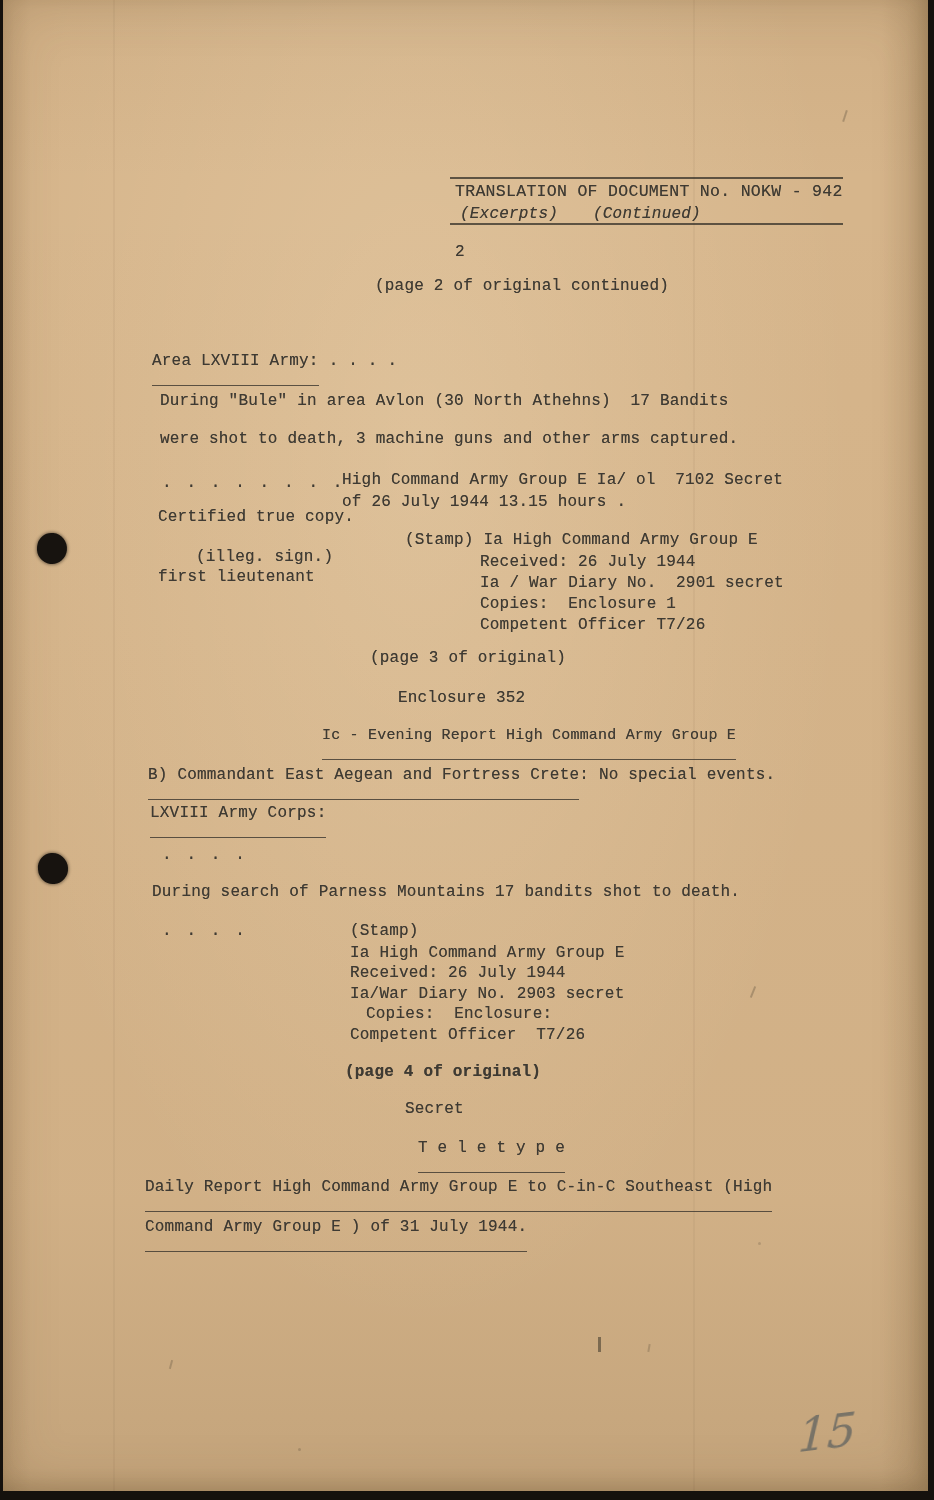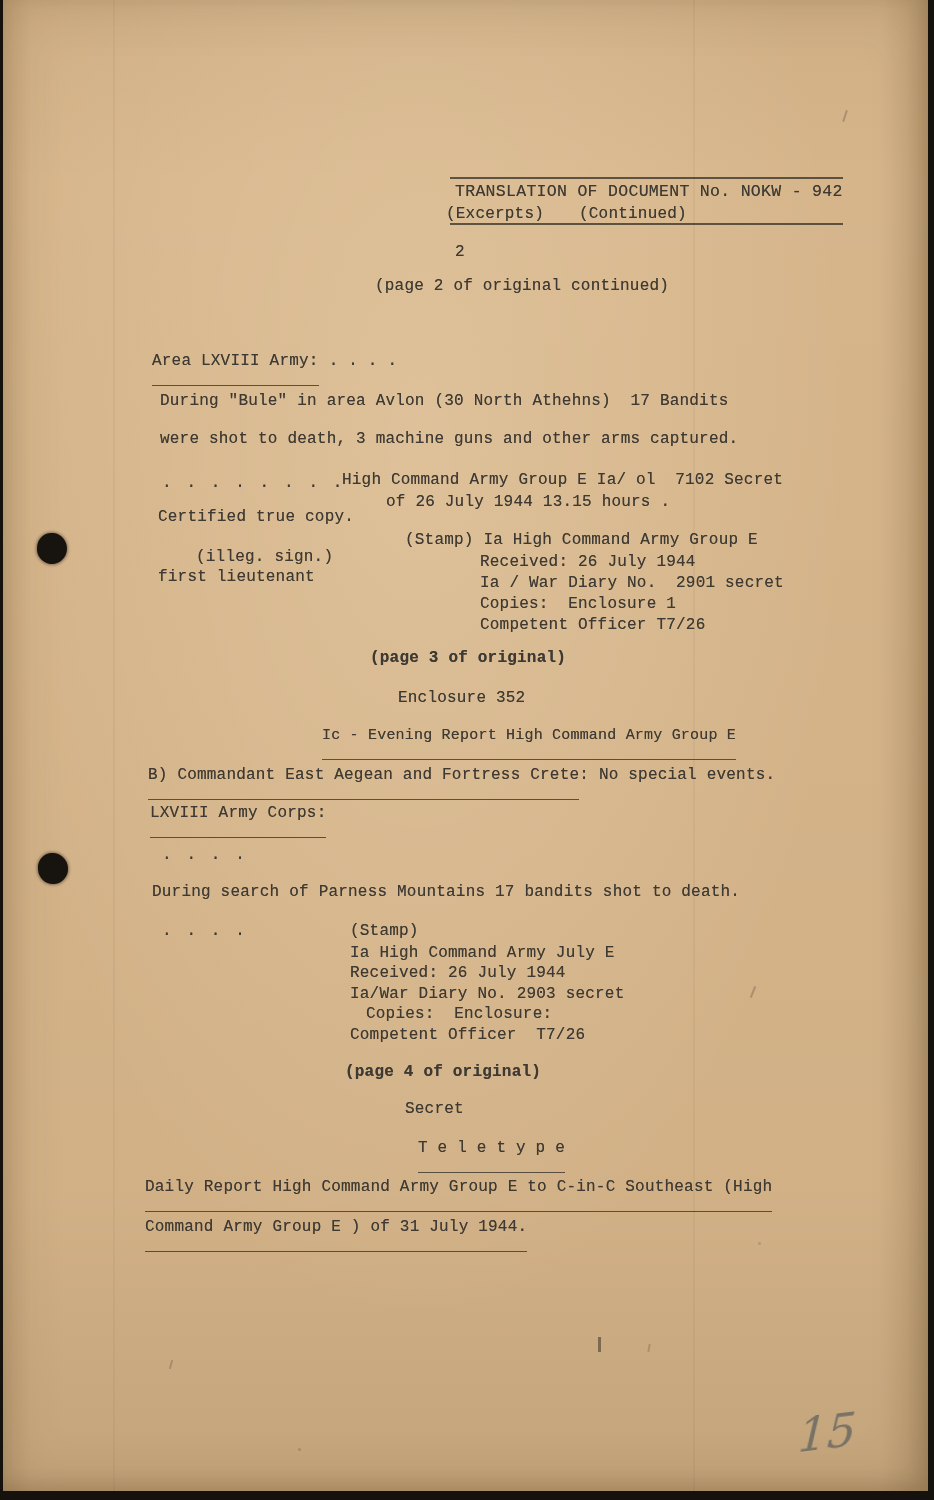--- a/index.html
+++ b/index.html
@@ -49,54 +49,54 @@
 </head>
 <body>
 
 <div class="paper">
   <div class="crease" style="left:110px;"></div>
   <div class="crease" style="left:690px;"></div>
 </div>
 
 <div class="rule" style="left:450px;top:177px;width:393px;"></div>
 <div class="txt hdr" style="left:455px;top:183px;">TRANSLATION OF DOCUMENT No. NOKW - 942</div>
-<div class="txt" style="left:446px;top:205px;"><span>(Excerpts)</span><span style="margin-left:35px;">(Continued)</span></div>
+<div class="txt" style="left:460px;top:205px;font-style:italic;"><span>(Excerpts)</span><span style="margin-left:35px;">(Continued)</span></div>
 <div class="rule" style="left:450px;top:223px;width:393px;height:1.7px;"></div>
 
 <div class="txt" style="left:455px;top:243px;">2</div>
 <div class="txt" style="left:375px;top:277px;">(page 2 of original continued)</div>
 
 <div class="txt" style="left:152px;top:352px;"><span class="ul">Area LXVIII Army:</span><span style="margin-left:10px;">. . . .</span></div>
 <div class="txt" style="left:160px;top:392px;">During "Bule" in area Avlon (30 North Athehns)  17 Bandits</div>
 <div class="txt" style="left:160px;top:430px;">were shot to death, 3 machine guns and other arms captured.</div>
 <div class="txt" style="left:162px;top:474px;letter-spacing:2.6px;">. . . . . . . .</div>
 <div class="txt" style="left:342px;top:471px;">High Command Army Group E Ia/ ol  7102 Secret</div>
-<div class="txt" style="left:342px;top:493px;margin-left:44px;">of 26 July 1944 13.15 hours .</div>
+<div class="txt" style="left:342px;top:493px;">of 26 July 1944 13.15 hours .</div>
 
 <div class="txt" style="left:158px;top:508px;">Certified true copy.</div>
 <div class="txt" style="left:196px;top:548px;">(illeg. sign.)</div>
 <div class="txt" style="left:158px;top:568px;">first lieutenant</div>
 
 <div class="txt" style="left:405px;top:531px;">(Stamp) Ia High Command Army Group E</div>
 <div class="txt" style="left:480px;top:553px;">Received: 26 July 1944</div>
 <div class="txt" style="left:480px;top:574px;">Ia / War Diary No.  2901 secret</div>
 <div class="txt" style="left:480px;top:595px;">Copies:  Enclosure 1</div>
 <div class="txt" style="left:480px;top:616px;">Competent Officer T7/26</div>
 
-<div class="txt" style="left:370px;top:649px;font-weight:bold;">(page 3 of original)</div>
+<div class="txt" style="left:370px;top:649px;">(page 3 of original)</div>
 <div class="txt" style="left:398px;top:689px;">Enclosure 352</div>
 <div class="txt tight" style="left:322px;top:727px;"><span class="ul">Ic - Evening Report High Command Army Group E</span></div>
 <div class="txt" style="left:148px;top:766px;"><span class="ul">B) Commandant East Aegean and Fortress Crete</span><span>: No special events.</span></div>
 <div class="txt" style="left:150px;top:804px;"><span class="ul">LXVIII Army Corps:</span></div>
 <div class="txt" style="left:162px;top:846px;letter-spacing:2.6px;">. . . .</div>
 <div class="txt" style="left:152px;top:883px;">During search of Parness Mountains 17 bandits shot to death.</div>
 
 <div class="txt" style="left:162px;top:922px;letter-spacing:2.6px;">. . . .</div>
 <div class="txt" style="left:350px;top:922px;">(Stamp)</div>
-<div class="txt" style="left:350px;top:944px;">Ia High Command Army July E</div>
+<div class="txt" style="left:350px;top:944px;">Ia High Command Army Group E</div>
 <div class="txt" style="left:350px;top:964px;">Received: 26 July 1944</div>
 <div class="txt" style="left:350px;top:985px;">Ia/War Diary No. 2903 secret</div>
 <div class="txt" style="left:366px;top:1005px;">Copies:  Enclosure:</div>
 <div class="txt" style="left:350px;top:1026px;">Competent Officer  T7/26</div>
 
 <div class="txt" style="left:345px;top:1063px;font-weight:bold;">(page 4 of original)</div>
 <div class="txt" style="left:405px;top:1100px;text-align:right;">Secret</div>
 <div class="txt" style="left:418px;top:1139px;"><span class="ul">T e l e t y p e</span></div>
 <div class="txt" style="left:145px;top:1178px;"><span class="ul">Daily Report High Command Army Group E to C-in-C Southeast (High</span></div>
 <div class="txt" style="left:145px;top:1218px;"><span class="ul">Command Army Group E ) of 31 July 1944.</span></div>

